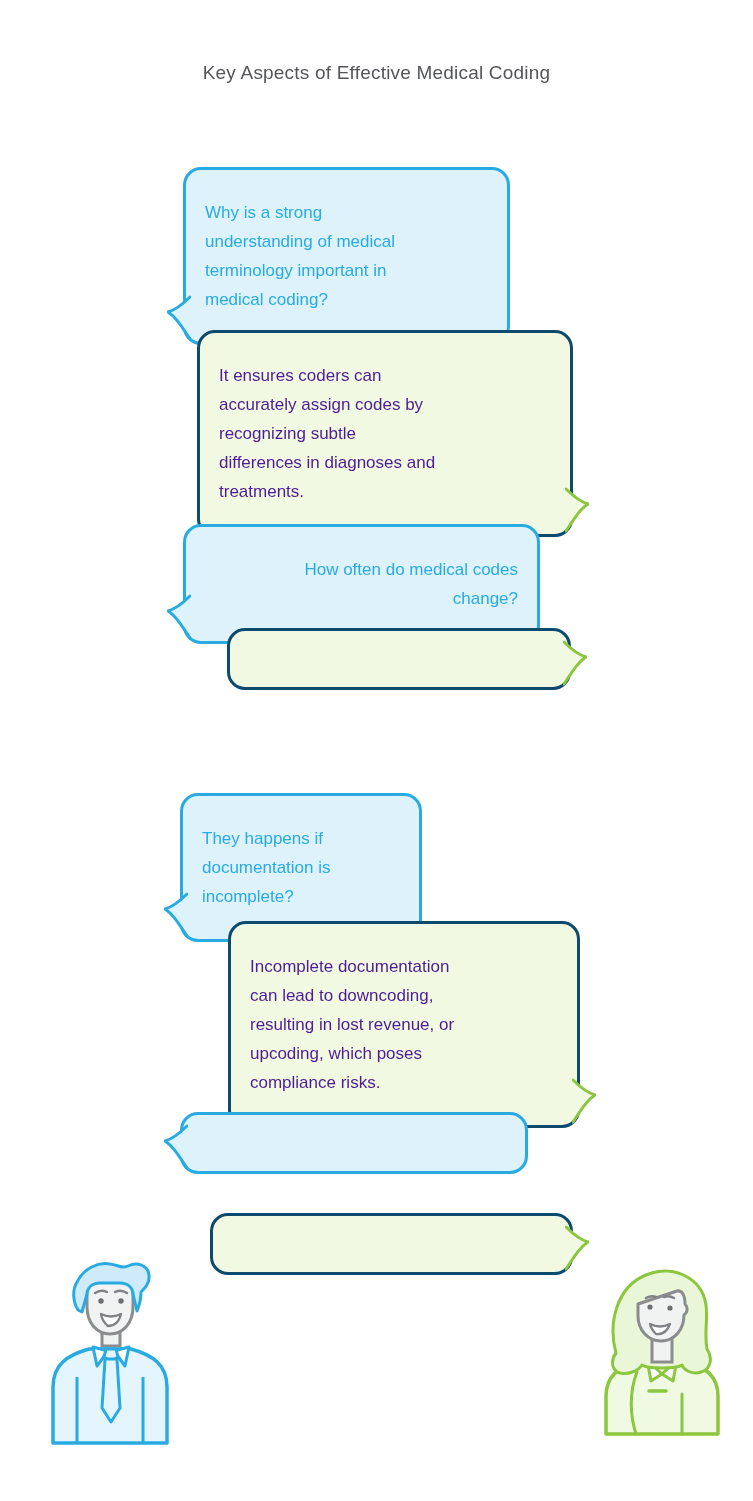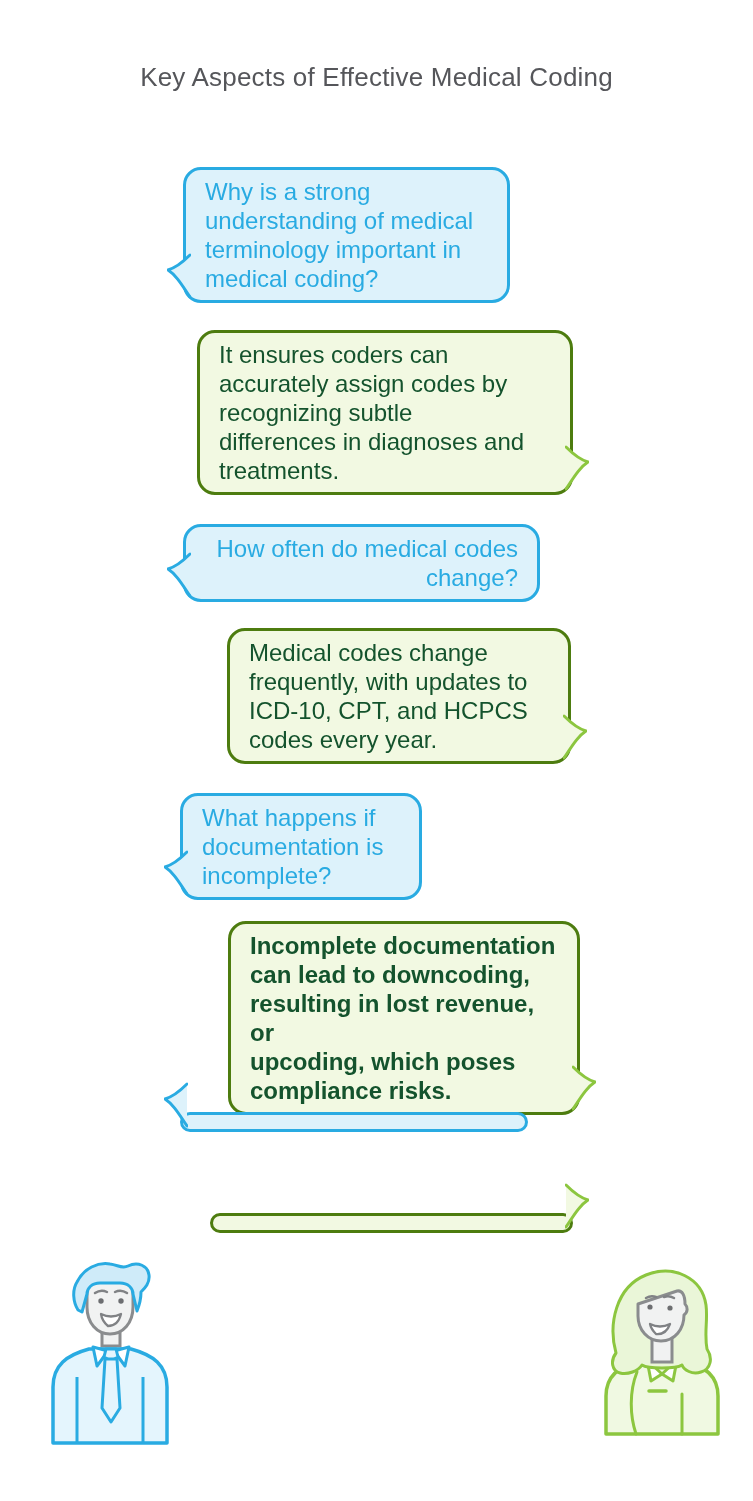--- a/index.html
+++ b/index.html
@@ -2,29 +2,29 @@
 <html><head>
 <meta charset="utf-8">
 <style>
   html,body{margin:0;padding:0;}
   body{
     width:753px;height:1501px;position:relative;background:#ffffff;
     font-family:"Liberation Sans", sans-serif;overflow:hidden;
   }
   .title{
     position:absolute;top:62px;left:0;width:753px;text-align:center;
-    font-size:26px;font-weight:400;color:#55565A;letter-spacing:.2px;
+    font-size:19px;font-weight:400;color:#55565A;letter-spacing:.2px;
   }
   .bubble{
     position:absolute;box-sizing:border-box;border-radius:18px;
-    padding:7px 19px;font-size:24px;line-height:29px;font-weight:400;
+    padding:28px 19px;font-size:17px;line-height:29px;font-weight:400;
   }
   .bubble .txt{white-space:pre-line;display:block;}
   .bubble.blue{background:#DDF2FB;border:3px solid #29ABE2;color:#29ABE2;}
-  .bubble.green{background:#F2F9E2;border:3px solid #4d7c0f;color:#14532d;}
+  .bubble.green{background:#F2F9E2;border:3px solid #0c4a6e;color:#4c1d95;}
   .tail{position:absolute;bottom:1px;width:24px;height:46px;}
   .bubble.blue  .tail{left:-19px;}
   .bubble.green .tail{right:-19px;}
   .character{position:absolute;}
 </style>
 </head>
 <body>
 
 <div>
 
@@ -53,39 +53,35 @@
 
   <div class="bubble blue" style="left:183px;top:524px;width:357px;text-align:right;">
     <span class="txt">How often do medical codes
 change?</span>
     <svg class="tail" viewBox="0 0 24 46">
       <path d="M23,2 C14,11 8,15 1,17 C9,22 15,32 23,44" fill="#DDF2FB" stroke="#29ABE2" stroke-width="3" stroke-linecap="round" stroke-linejoin="round"></path>
     </svg>
   </div>
 
   <div class="bubble green" style="left:227px;top:628px;width:344px;">
-    <span class="txt">Medical codes change
-frequently, with updates to
-ICD-10, CPT, and HCPCS
-codes every year.</span>
     <svg class="tail" viewBox="0 0 24 46">
       <path d="M1,2 C10,11 16,15 23,17 C15,22 9,32 1,44" fill="#F2F9E2" stroke="#8CC63F" stroke-width="3" stroke-linecap="round" stroke-linejoin="round"></path>
     </svg>
   </div>
 
   <div class="bubble blue" style="left:180px;top:793px;width:242px;">
-    <span class="txt">What happens if
+    <span class="txt">They happens if
 documentation is
 incomplete?</span>
     <svg class="tail" viewBox="0 0 24 46">
       <path d="M23,2 C14,11 8,15 1,17 C9,22 15,32 23,44" fill="#DDF2FB" stroke="#29ABE2" stroke-width="3" stroke-linecap="round" stroke-linejoin="round"></path>
     </svg>
   </div>
 
-  <div class="bubble green" style="left:228px;top:921px;width:352px;font-weight:bold;">
+  <div class="bubble green" style="left:228px;top:921px;width:352px;">
     <span class="txt">Incomplete documentation
 can lead to downcoding,
 resulting in lost revenue, or
 upcoding, which poses
 compliance risks.</span>
     <svg class="tail" viewBox="0 0 24 46">
       <path d="M1,2 C10,11 16,15 23,17 C15,22 9,32 1,44" fill="#F2F9E2" stroke="#8CC63F" stroke-width="3" stroke-linecap="round" stroke-linejoin="round"></path>
     </svg>
   </div>
 

